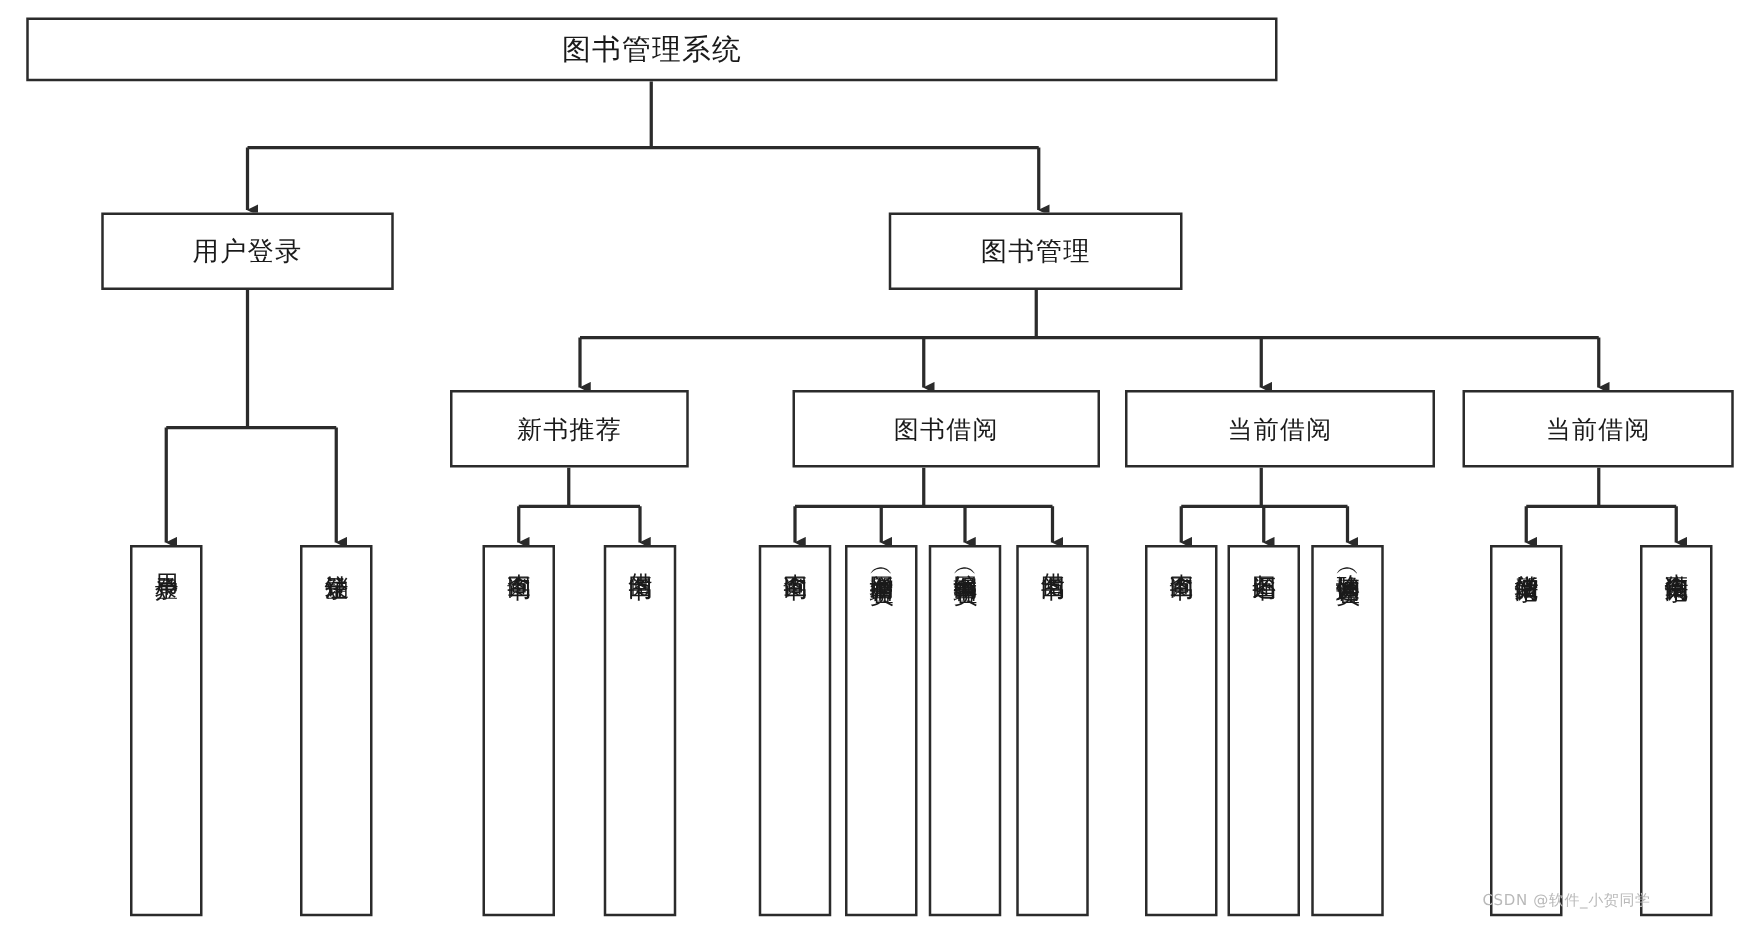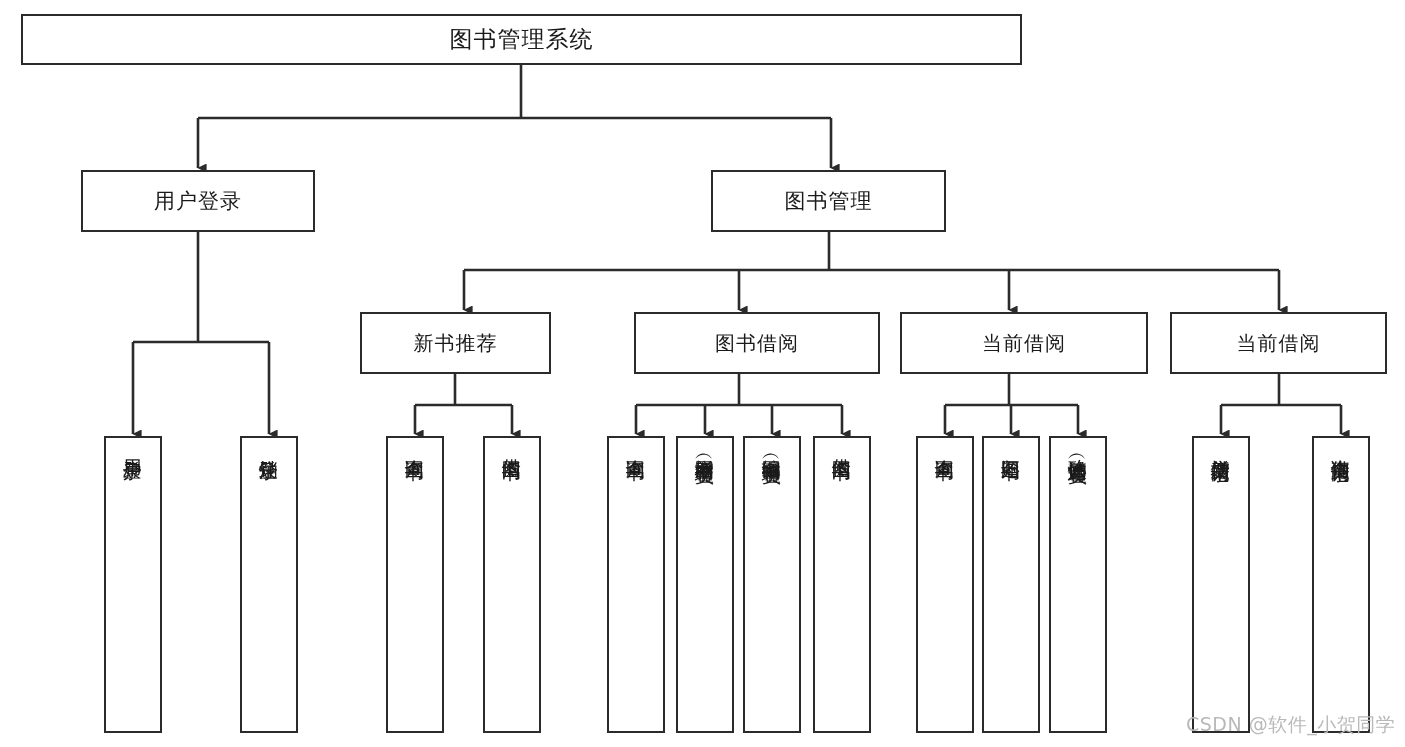--- a/index.html
+++ b/index.html
@@ -61,21 +61,21 @@
     -webkit-text-orientation: upright;
   }
   .hlabel {
     white-space: nowrap;
     letter-spacing: 1px;
   }
   #watermark {
     position: absolute;
     left: 1186px;
     top: 712px;
-    font-size: 19px;
+    font-size: 12px;
     color: #b9b9b9;
     white-space: nowrap;
     z-index: 5;
     letter-spacing: 0.5px;
   }
 </style>
 </head>
 <body>
 
 <div id="canvas">

